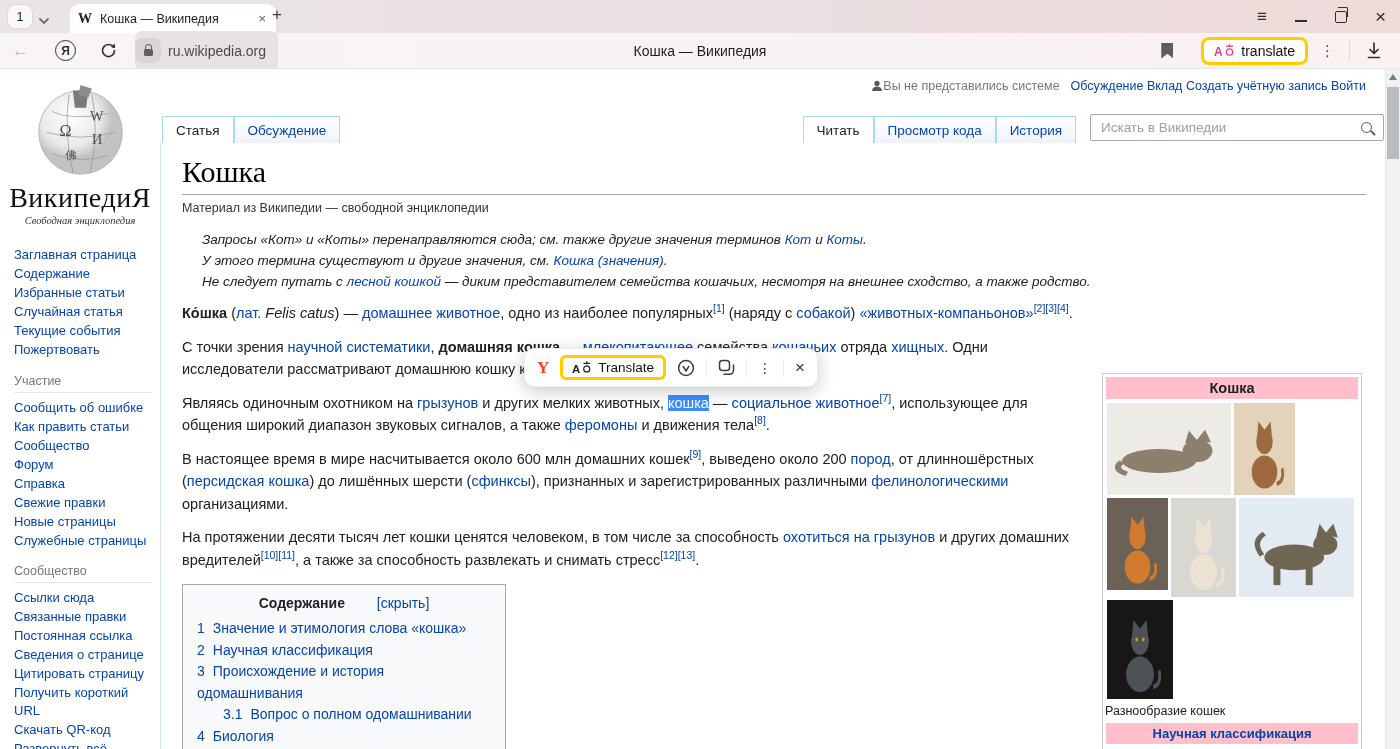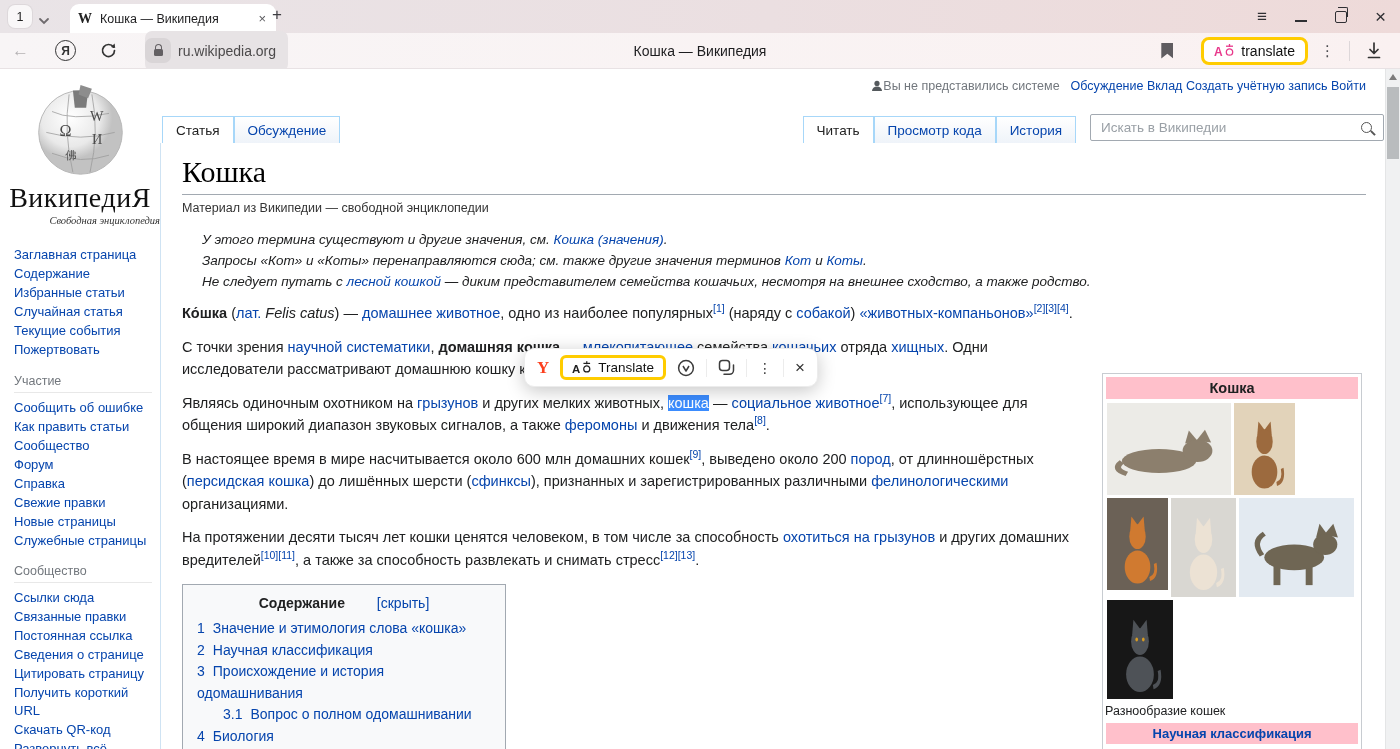--- a/index.html
+++ b/index.html
@@ -22,21 +22,21 @@
   .wc-min{width:12px;height:2px;background:#2f2f33;margin-top:8px;}
   .wc-rest{position:relative;width:10px;height:10px;border:1.6px solid #2f2f33;border-radius:2px;}
   .wc-rest::before{content:"";position:absolute;left:2px;top:-4.6px;width:9px;height:9px;border:1.6px solid #2f2f33;border-left:none;border-bottom:none;border-radius:0 2px 0 0;}
   .wc-close{font-size:19px;line-height:1;}
 
   
   .toolbar{position:relative;height:35px;background:linear-gradient(90deg,#f8f5f6,#faf1f1);display:flex;align-items:center;border-bottom:1px solid #e8e2e4;}
   .t-back{margin-left:12px;font-size:17px;color:#b5b2b4;}
   .t-ya{margin-left:26px;width:19px;height:19px;border:1.7px solid #333;border-radius:50%;display:flex;align-items:center;justify-content:center;font-size:12px;font-weight:bold;color:#333;cursor:pointer;}
   .t-reload{margin-left:24px;cursor:pointer;display:flex;}
-  .urlchip{margin-left:28px;height:40px;background:#e7e3e5;border-radius:7px;display:flex;align-items:center;padding-right:12px;cursor:pointer;}
+  .urlchip{margin-left:18px;height:40px;background:#e7e3e5;border-radius:7px;display:flex;align-items:center;padding-right:12px;cursor:pointer;}
   .lockbadge{width:26px;height:25px;background:#d9d5d7;border-radius:7px;display:flex;align-items:center;justify-content:center;}
   .lock{width:9px;height:7px;background:#636063;border-radius:1.5px;position:relative;margin-top:4px;}
   .lock::before{content:"";position:absolute;top:-5px;left:1px;width:5px;height:6px;border:1.6px solid #636063;border-bottom:none;border-radius:4px 4px 0 0;}
   .urltext{font-size:14px;color:#4c4a4b;margin-left:7px;}
   .t-title{position:absolute;left:0;right:0;text-align:center;font-size:14px;color:#1d1d1f;pointer-events:none;}
   .t-right{margin-left:auto;display:flex;align-items:center;}
   .bmark{width:12px;height:16px;background:#5f5c60;clip-path:polygon(0 0,100% 0,100% 100%,50% 70%,0 100%);margin-right:28px;cursor:pointer;}
   .tr-btn{display:flex;align-items:center;gap:6px;background:#fff;border:3px solid #ffcc00;border-radius:8px;padding:3px 10px;cursor:pointer;}
   .tr-btn .lbl{font-size:14px;color:#111;}
   .t-kebab{font-size:15px;color:#4c4c50;margin:0 14px 0 12px;cursor:pointer;letter-spacing:0;}
@@ -49,21 +49,21 @@
   
   .scroll{position:absolute;right:0;top:0;bottom:0;width:14px;background:#f0f1f2;border-left:1px solid #e4e5e6;}
   .scroll .arr{position:absolute;top:5px;left:3px;width:0;height:0;border-left:4px solid transparent;border-right:4px solid transparent;border-bottom:6px solid #7c7c7c;}
   .scroll .thumb{position:absolute;top:18px;left:1px;width:12px;height:72px;background:#b9bcbe;cursor:pointer;}
 
   
   .sidebar{position:absolute;left:0;top:0;width:160px;bottom:0;padding:12px 0 0 0;overflow:hidden;}
   .logo{ text-align:center;}
   .logo svg{display:block;margin:2px auto 0;}
   .logo-title{font-family:"Liberation Serif",serif;font-size:28px;color:#111;letter-spacing:.5px;margin-top:4px;}
-  .logo-sub{font-family:"Liberation Serif",serif;font-style:italic;font-size:10.5px;color:#333;margin-top:1px;text-align:right;}
+  .logo-sub{font-family:"Liberation Serif",serif;font-style:italic;font-size:10.5px;color:#333;margin-top:1px;}
   .sidenav{padding-left:14px;margin-top:20px;}
   .side-h{color:#72777d;font-size:12.5px;margin:15px 0 6px;padding-bottom:4px;border-bottom:1px solid #e8e8e8;width:138px;}
   .side-a{display:block;color:#0645ad;font-size:13px;line-height:17.5px;margin:1.5px 0;cursor:pointer;width:142px;}
 
   
   .personal{position:absolute;top:10px;right:30px;display:flex;align-items:center;gap:11px;font-size:12.5px;}
   .personal .status{color:#72777d;display:flex;align-items:center;}
   .plink{color:#0645ad;cursor:pointer;}
 
   
@@ -277,22 +277,22 @@
       <div class="searchbox">
         <input type="text" placeholder="Искать в Википедии" style="">
         <span class="mag"></span>
       </div>
     </div>
 
     <div class="content">
       <h1 class="fh">Кошка</h1>
       <div class="tagline">Материал из Википедии — свободной энциклопедии</div>
       <div class="hatnotes" id="hatnotes">
+          <div class="hatnote"><span>Запросы «Кот» и «Коты» перенаправляются сюда; см. также другие значения терминов </span><span class="lnk">Кот</span><span> и </span><span class="lnk">Коты</span><span>.</span></div>
           <div class="hatnote"><span>У этого термина существуют и другие значения, см. </span><span class="lnk">Кошка (значения)</span><span>.</span></div>
-          <div class="hatnote"><span>Запросы «Кот» и «Коты» перенаправляются сюда; см. также другие значения терминов </span><span class="lnk">Кот</span><span> и </span><span class="lnk">Коты</span><span>.</span></div>
           <div class="hatnote"><span>Не следует путать с </span><span class="lnk">лесной кошкой</span><span> — диким представителем семейства кошачьих, несмотря на внешнее сходство, а также родство.</span></div>
         </div>
       <div id="paragraphs">
           <p class="para"><span class="b">Ко́шка</span><span> (</span><span class="lnk">лат.</span><span> </span><span class="i">Felis catus</span><span>) — </span><span class="lnk">домашнее животное</span><span>, одно из наиболее популярных</span><span class="sup">[1]</span><span> (наряду с </span><span class="lnk">собакой</span><span>) </span><span class="lnk">«животных-компаньонов»</span><span class="sup">[2][3][4]</span><span>.</span></p>
           <p class="para"><span>С точки зрения </span><span class="lnk">научной систематики</span><span>, </span><span class="b">домашняя кошка</span><span> — </span><span class="lnk">млекопитающее</span><span> семейства </span><span class="lnk">кошачьих</span><span> отряда </span><span class="lnk">хищных</span><span>. Одни исследователи рассматривают домашнюю кошку как подвид </span><span class="lnk">дикой кошки</span><span class="sup">[5]</span><span>, другие — ка</span></p>
           <p class="para"><span>Являясь одиночным охотником на </span><span class="lnk">грызунов</span><span> и других мелких животных, </span><span class="sel">кошка</span><span> — </span><span class="lnk">социальное животное</span><span class="sup">[7]</span><span>, использующее для общения широкий диапазон звуковых сигналов, а также </span><span class="lnk">феромоны</span><span> и движения тела</span><span class="sup">[8]</span><span>.</span></p>
           <p class="para"><span>В настоящее время в мире насчитывается около 600 млн домашних кошек</span><span class="sup">[9]</span><span>, выведено около 200 </span><span class="lnk">пород</span><span>, от длинношёрстных (</span><span class="lnk">персидская кошка</span><span>) до лишённых шерсти (</span><span class="lnk">сфинксы</span><span>), признанных и зарегистрированных различными </span><span class="lnk">фелинологическими</span><span> организациями.</span></p>
           <p class="para"><span>На протяжении десяти тысяч лет кошки ценятся человеком, в том числе за способность </span><span class="lnk">охотиться на грызунов</span><span> и других домашних вредителей</span><span class="sup">[10][11]</span><span>, а также за способность развлекать и снимать стресс</span><span class="sup">[12][13]</span><span>.</span></p>
         </div>
 

